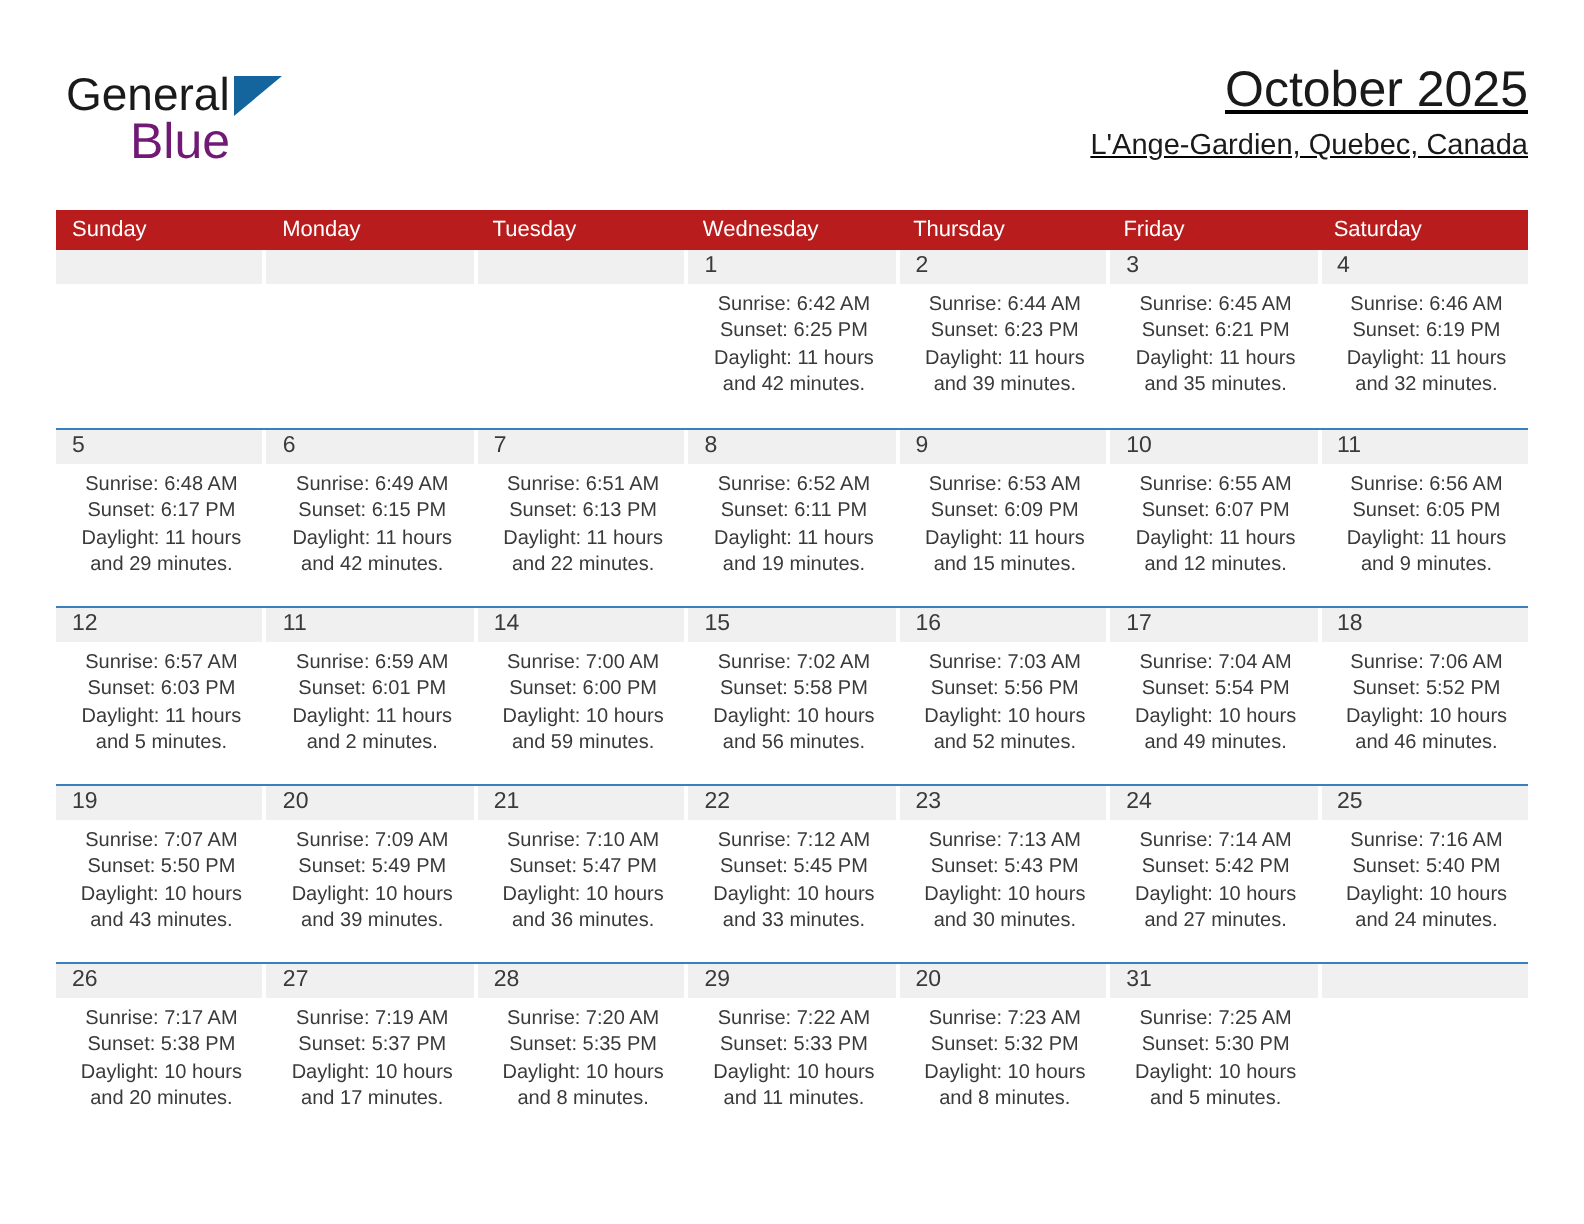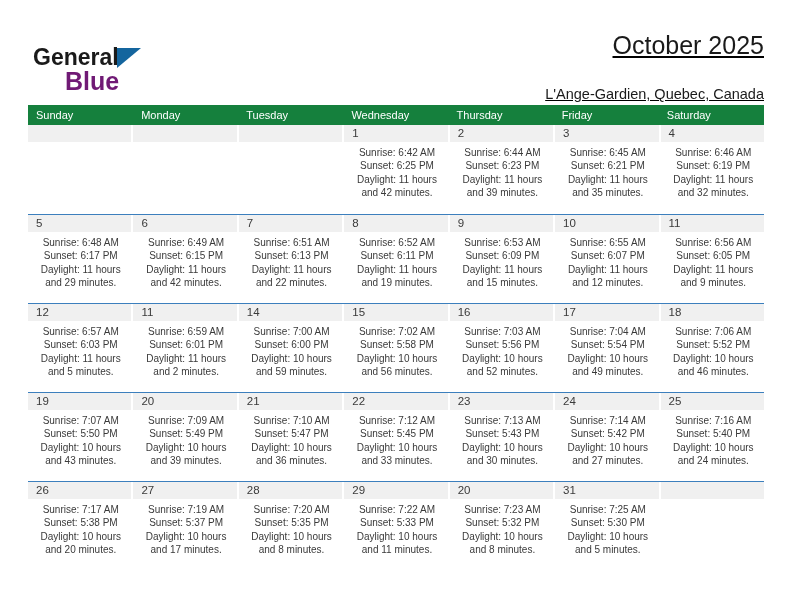--- a/index.html
+++ b/index.html
@@ -25,24 +25,23 @@
   .header {
     position: absolute;
     left: 28px;
     top: 28px;
     width: 736px;
     height: 72px;
   }
   .logo {
     position: absolute;
     left: 5px;
-    top: 16px;
+    top: 6px;
     width: 200px;
     height: 56px;
-    font-weight: bold;
   }
   .logo-general {
     position: absolute;
     left: 0;
     top: 0;
     font-size: 23px;
     color: #1a1a1a;
     letter-spacing: 0px;
     line-height: 26px;
   }
@@ -73,34 +72,34 @@
   .cal-title {
     font-size: 25px;
     color: #1a1a1a;
     line-height: 34px;
     white-space: nowrap;
   }
   .cal-location {
     font-size: 14.5px;
     color: #1a1a1a;
     line-height: 22px;
-    margin-top: 21px;
+    margin-top: 0;
     white-space: nowrap;
   }
 
   
   .calendar {
     position: absolute;
     left: 28px;
     top: 105px;
     width: 736px;
   }
   .dow-row {
     display: flex;
-    background: #15803d;
+    background: #b91c1c;
     height: 20px;
   }
   .dow {
     flex: 1 1 0;
     color: #ffffff;
     font-size: 11px;
     line-height: 20px;
     padding-left: 8px;
     box-sizing: border-box;
     white-space: nowrap;

